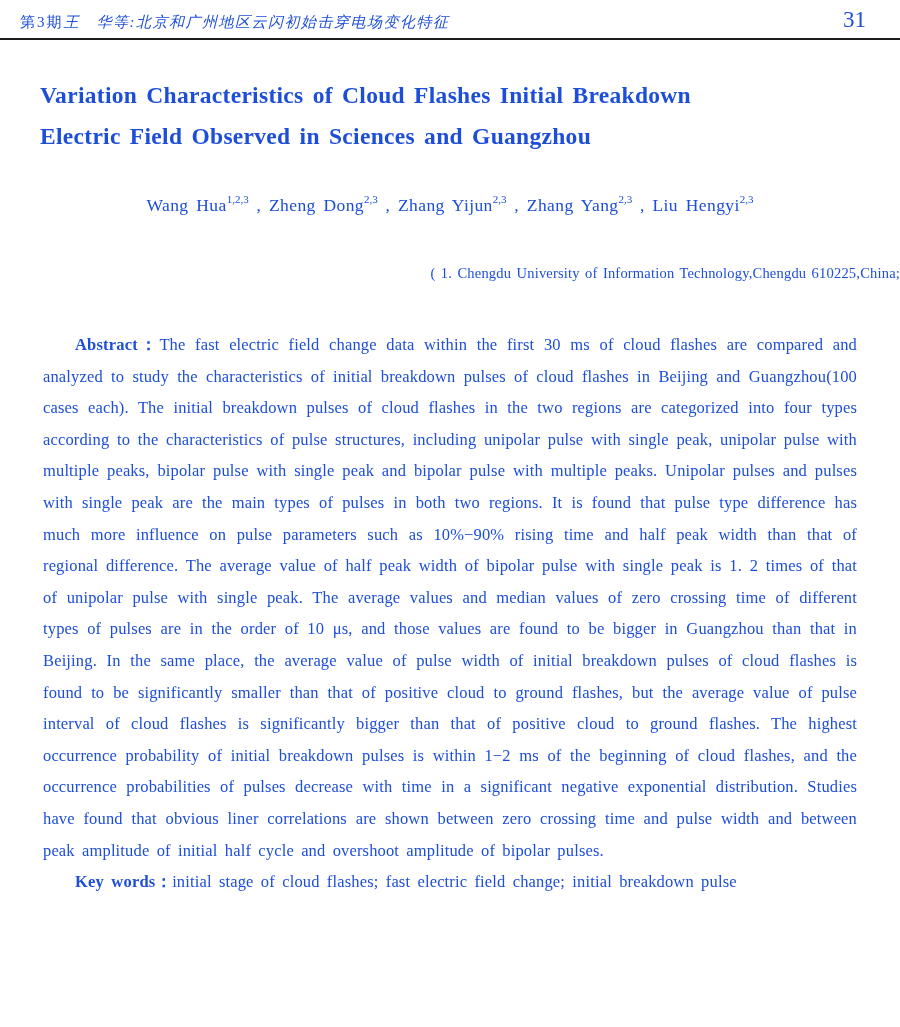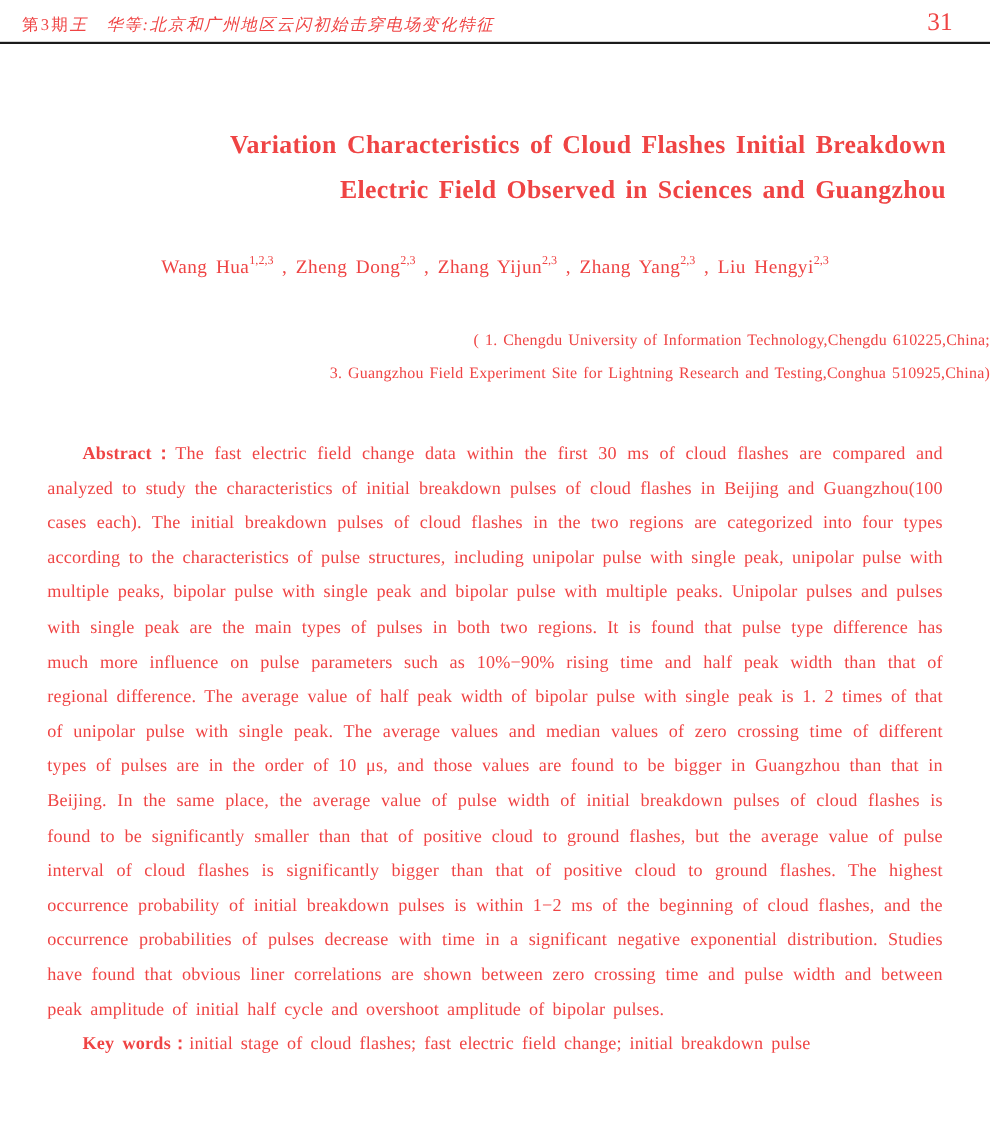--- a/index.html
+++ b/index.html
@@ -1,21 +1,21 @@
 <!DOCTYPE html>
 <html><head>
 <meta charset="utf-8">
 <style>
   html, body { margin:0; padding:0; background:#ffffff; }
   .page {
     position:relative;
     width:900px; height:1027px;
     margin:0 auto;
     background:#ffffff;
-    color:#ef4444;
+    color:#1d4ed8;
     font-family:"Liberation Serif","DejaVu Serif",serif;
     overflow:hidden;
     box-sizing:border-box;
   }
   
   .header {
     display:flex;
     align-items:baseline;
     padding:7px 34px 0 20px;
     font-size:15px;
@@ -29,22 +29,22 @@
     font-size:15px;
   }
   .header-pagenum { font-size:23px; white-space:nowrap; }
   .rule {
     border:none;
     border-top:2px solid #1b1b1b;
     margin:5px 0 0 0;
   }
   
   .title {
-    margin:72px 40px 0;
-    text-align:right;
+    margin:35px 40px 0;
+    text-align:left;
     font-size:23.5px;
     font-weight:bold;
     line-height:41px;
     letter-spacing:0.3px;
     word-spacing:3px;
   }
   
   .authors {
     margin-top:38px;
     text-align:center;
@@ -96,20 +96,19 @@
 
   <h1 class="title">
     <span>Variation Characteristics of Cloud Flashes Initial Breakdown</span><br>
     <span>Electric Field Observed in Sciences and Guangzhou</span>
   </h1>
 
   <div class="authors"><span>Wang Hua</span><sup>1,2,3</sup> , <span>Zheng Dong</span><sup>2,3</sup> , <span>Zhang Yijun</span><sup>2,3</sup> , <span>Zhang Yang</span><sup>2,3</sup> , <span>Liu Hengyi</span><sup>2,3</sup></div>
 
   <div class="affiliations">
       <div>( 1. Chengdu University of Information Technology,Chengdu 610225,China;</div>
-      <div>3. Guangzhou Field Experiment Site for Lightning Research and Testing,Conghua 510925,China)</div>
     </div>
 
   <p class="abstract"><b>Abstract</b><b>：</b><span>The fast electric field change data within the first 30 ms of cloud flashes are compared and analyzed to study the characteristics of initial breakdown pulses of cloud flashes in Beijing and Guangzhou(100 cases each). The initial breakdown pulses of cloud flashes in the two regions are categorized into four types according to the characteristics of pulse structures, including unipolar pulse with single peak, unipolar pulse with multiple peaks, bipolar pulse with single peak and bipolar pulse with multiple peaks. Unipolar pulses and pulses with single peak are the main types of pulses in both two regions. It is found that pulse type difference has much more influence on pulse parameters such as 10%−90% rising time and half peak width than that of regional difference. The average value of half peak width of bipolar pulse with single peak is 1. 2 times of that of unipolar pulse with single peak. The average values and median values of zero crossing time of different types of pulses are in the order of 10 μs, and those values are found to be bigger in Guangzhou than that in Beijing. In the same place, the average value of pulse width of initial breakdown pulses of cloud flashes is found to be significantly smaller than that of positive cloud to ground flashes, but the average value of pulse interval of cloud flashes is significantly bigger than that of positive cloud to ground flashes. The highest occurrence probability of initial breakdown pulses is within 1−2 ms of the beginning of cloud flashes, and the occurrence probabilities of pulses decrease with time in a significant negative exponential distribution. Studies have found that obvious liner correlations are shown between zero crossing time and pulse width and between peak amplitude of initial half cycle and overshoot amplitude of bipolar pulses.</span></p>
 
   <p class="keywords"><b>Key words</b><b>：</b><span>initial stage of cloud flashes; fast electric field change; initial breakdown pulse</span></p>
 
 </div>
 
 </body></html>

